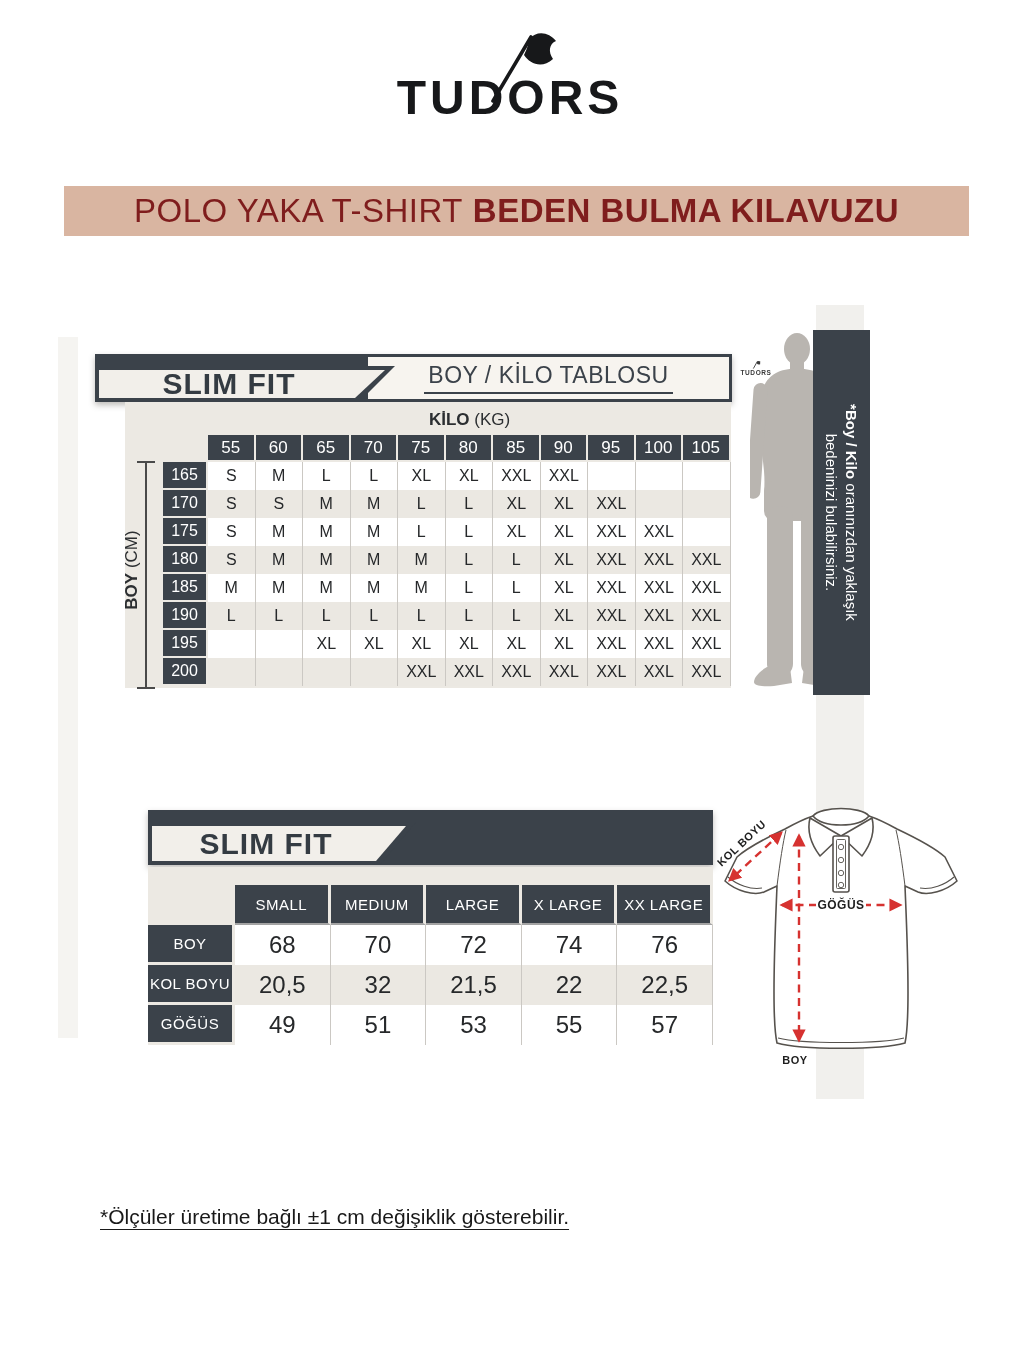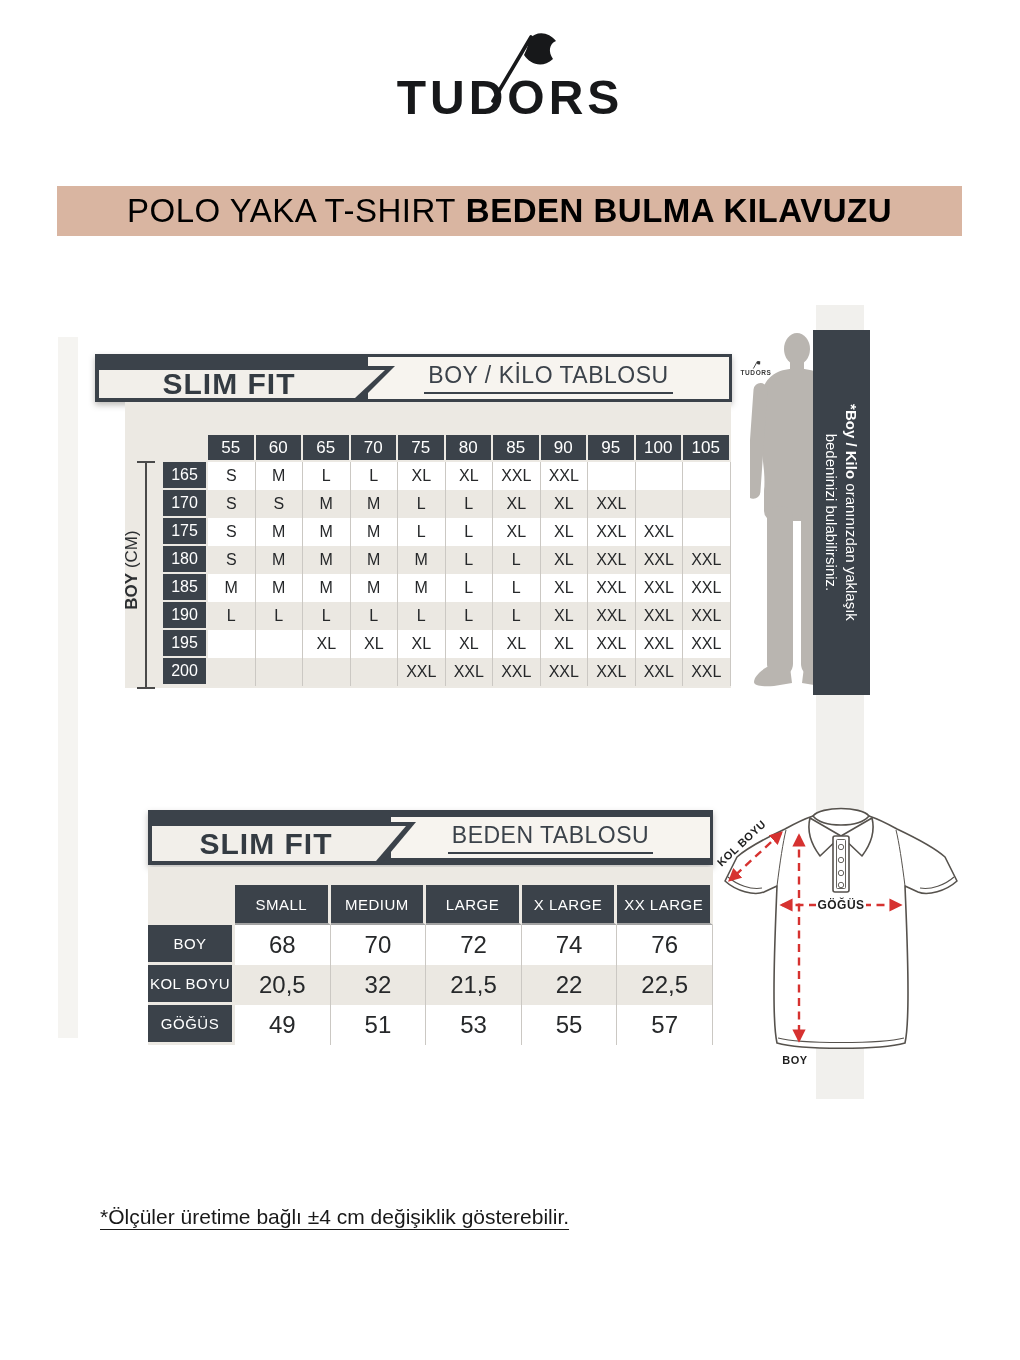--- a/index.html
+++ b/index.html
@@ -9,22 +9,22 @@
   }
   .abs{position:absolute;}
 
   
   .logo-wrap{left:0;top:34px;width:1020px;text-align:center;}
   .logo-inner{position:relative;display:inline-block;padding-top:40px;}
   .logo-text{font-size:48px;font-weight:700;letter-spacing:4px;color:#17181a;line-height:1;}
   .logo-flag{position:absolute;left:50%;margin-left:-24px;top:-6px;width:74px;height:76px;}
 
   
-  .banner{left:57px;top:186px;width:905px;height:50px;background:#d9b5a1;
-    display:flex;align-items:center;justify-content:center;font-size:33px;color:#000000;letter-spacing:.5px;}
+  .banner{left:64px;top:186px;width:905px;height:50px;background:#d9b5a1;
+    display:flex;align-items:center;justify-content:center;font-size:33px;color:#7f1d1d;letter-spacing:.5px;}
   .banner b{font-weight:800;margin-left:10px;}
 
   
   .strip-left{left:58px;top:337px;width:20px;height:701px;background:#f5f4f1;}
   .strip-right{left:816px;top:305px;width:48px;height:794px;background:#f1f0ed;}
 
   
   .sec-head{height:48px;background:#3b424a;box-shadow:0 3px 6px rgba(70,62,55,.35);}
   .sec-head .back-panel{position:absolute;top:0;bottom:0;right:0;background:#f7f4ef;border:3px solid #3b424a;
     display:flex;align-items:center;justify-content:center;}
@@ -120,20 +120,24 @@
       <span class="panel-title">BOY / KİLO TABLOSU</span>
     </div>
     <div class="fit-box" style="width:300px;">
       <div class="fit-box-inner">
         <span class="fit-label">SLIM FIT</span>
       </div>
     </div>
   </div>
 
   <div class="abs t1-box">
+    <div class="t1-kilo">
+      <b>KİLO</b>
+      <span>(KG)</span>
+    </div>
     <div class="t1-grid" id="fit-grid">
         <div class="c-corner"></div>
         <div class="c-whead">55</div>
         <div class="c-whead">60</div>
         <div class="c-whead">65</div>
         <div class="c-whead">70</div>
         <div class="c-whead">75</div>
         <div class="c-whead">80</div>
         <div class="c-whead">85</div>
         <div class="c-whead">90</div>
@@ -275,23 +279,20 @@
   <div class="abs sidebar">
     <div class="sidebar-text">
       <div>
         <b>*Boy / Kilo</b><span> oranınızdan yaklaşık</span><br>
         <span>bedeninizi bulabilirsiniz.</span>
       </div>
     </div>
   </div>
 
   <div class="abs sec-head" style="left:148px;top:810px;width:565px;height:55px;">
-    <div class="back-panel" style="left:240px;top:4px;bottom:4px;">
-      <span class="panel-title">BEDEN TABLOSU</span>
-    </div>
     <div class="fit-box" style="width:268px;">
       <div class="fit-box-inner">
         <span class="fit-label">SLIM FIT</span>
       </div>
     </div>
   </div>
 
   <div class="abs t2-box">
     <div class="t2-grid" id="size-grid">
         <div class="c-corner"></div>
@@ -355,16 +356,16 @@
     </g>
     <rect x="110" y="105" width="50" height="15" fill="#ffffff"></rect>
     <g font-family="Liberation Sans, sans-serif" font-weight="bold" fill="#1e1e1e">
       <text x="135" y="117" font-size="12" text-anchor="middle" letter-spacing="0.5">GÖĞÜS</text>
       <text x="89" y="272" font-size="11" text-anchor="middle" letter-spacing="0.5">BOY</text>
       <text font-size="11" text-anchor="middle" letter-spacing="0.5" transform="translate(38,54) rotate(-43)">KOL BOYU</text>
     </g>
   </svg>
 
   <div class="abs note note2">
-    <span>*Ölçüler üretime bağlı ±4 cm değişiklik gösterebilir.</span>
+    <span>*Ölçüler üretime bağlı ±1 cm değişiklik gösterebilir.</span>
   </div>
 
 </div>
 
 </body></html>

